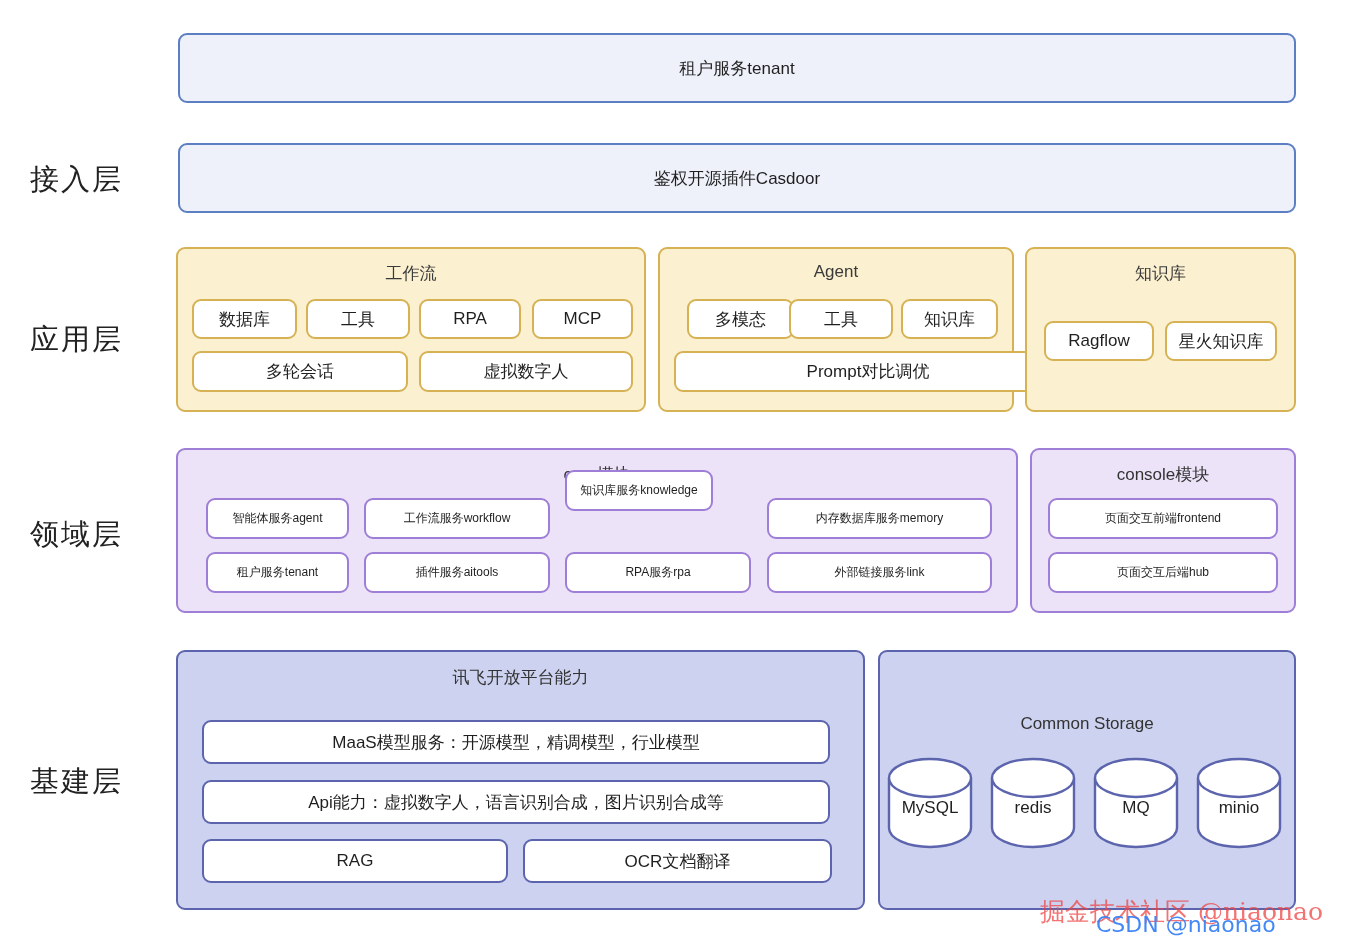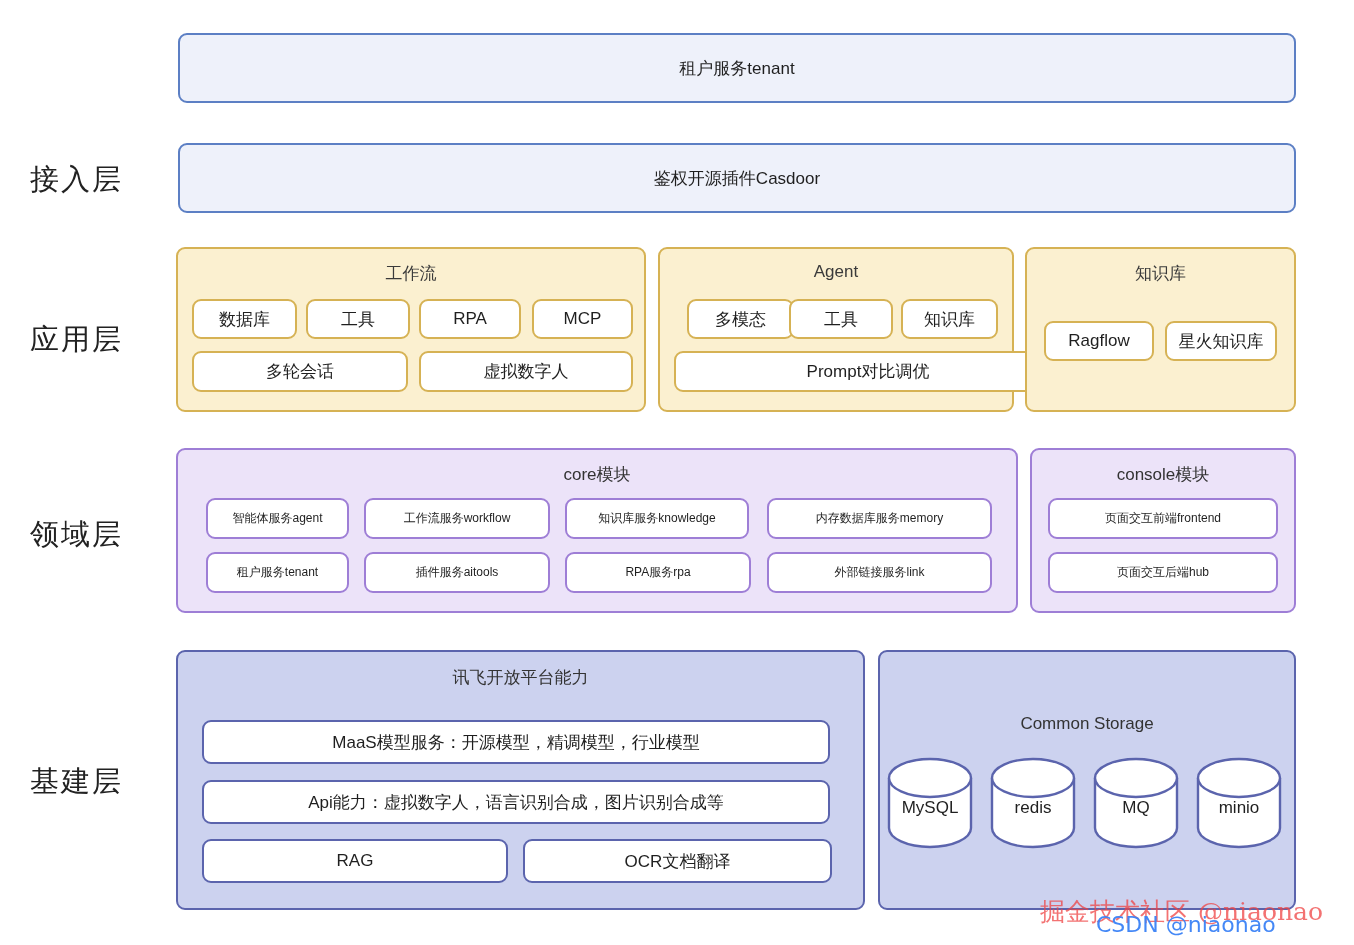--- a/index.html
+++ b/index.html
@@ -225,21 +225,21 @@
 
   <div class="box group-purple" style="left:176px; top:448px; width:842px; height:165px;">
     <div class="group-title" style="top:13px;">core模块</div>
   </div>
   <div class="chip-purple" style="left:206px; top:498px; width:143px; height:41px;">
     <span>智能体服务agent</span>
   </div>
   <div class="chip-purple" style="left:364px; top:498px; width:186px; height:41px;">
     <span>工作流服务workflow</span>
   </div>
-  <div class="chip-purple" style="left:565px; top:498px; width:184px; height:41px;">
+  <div class="chip-purple" style="left:565px; top:470px; width:148px; height:41px;">
     <span>知识库服务knowledge</span>
   </div>
   <div class="chip-purple" style="left:767px; top:498px; width:225px; height:41px;">
     <span>内存数据库服务memory</span>
   </div>
   <div class="chip-purple" style="left:206px; top:552px; width:143px; height:41px;">
     <span>租户服务tenant</span>
   </div>
   <div class="chip-purple" style="left:364px; top:552px; width:186px; height:41px;">
     <span>插件服务aitools</span>

